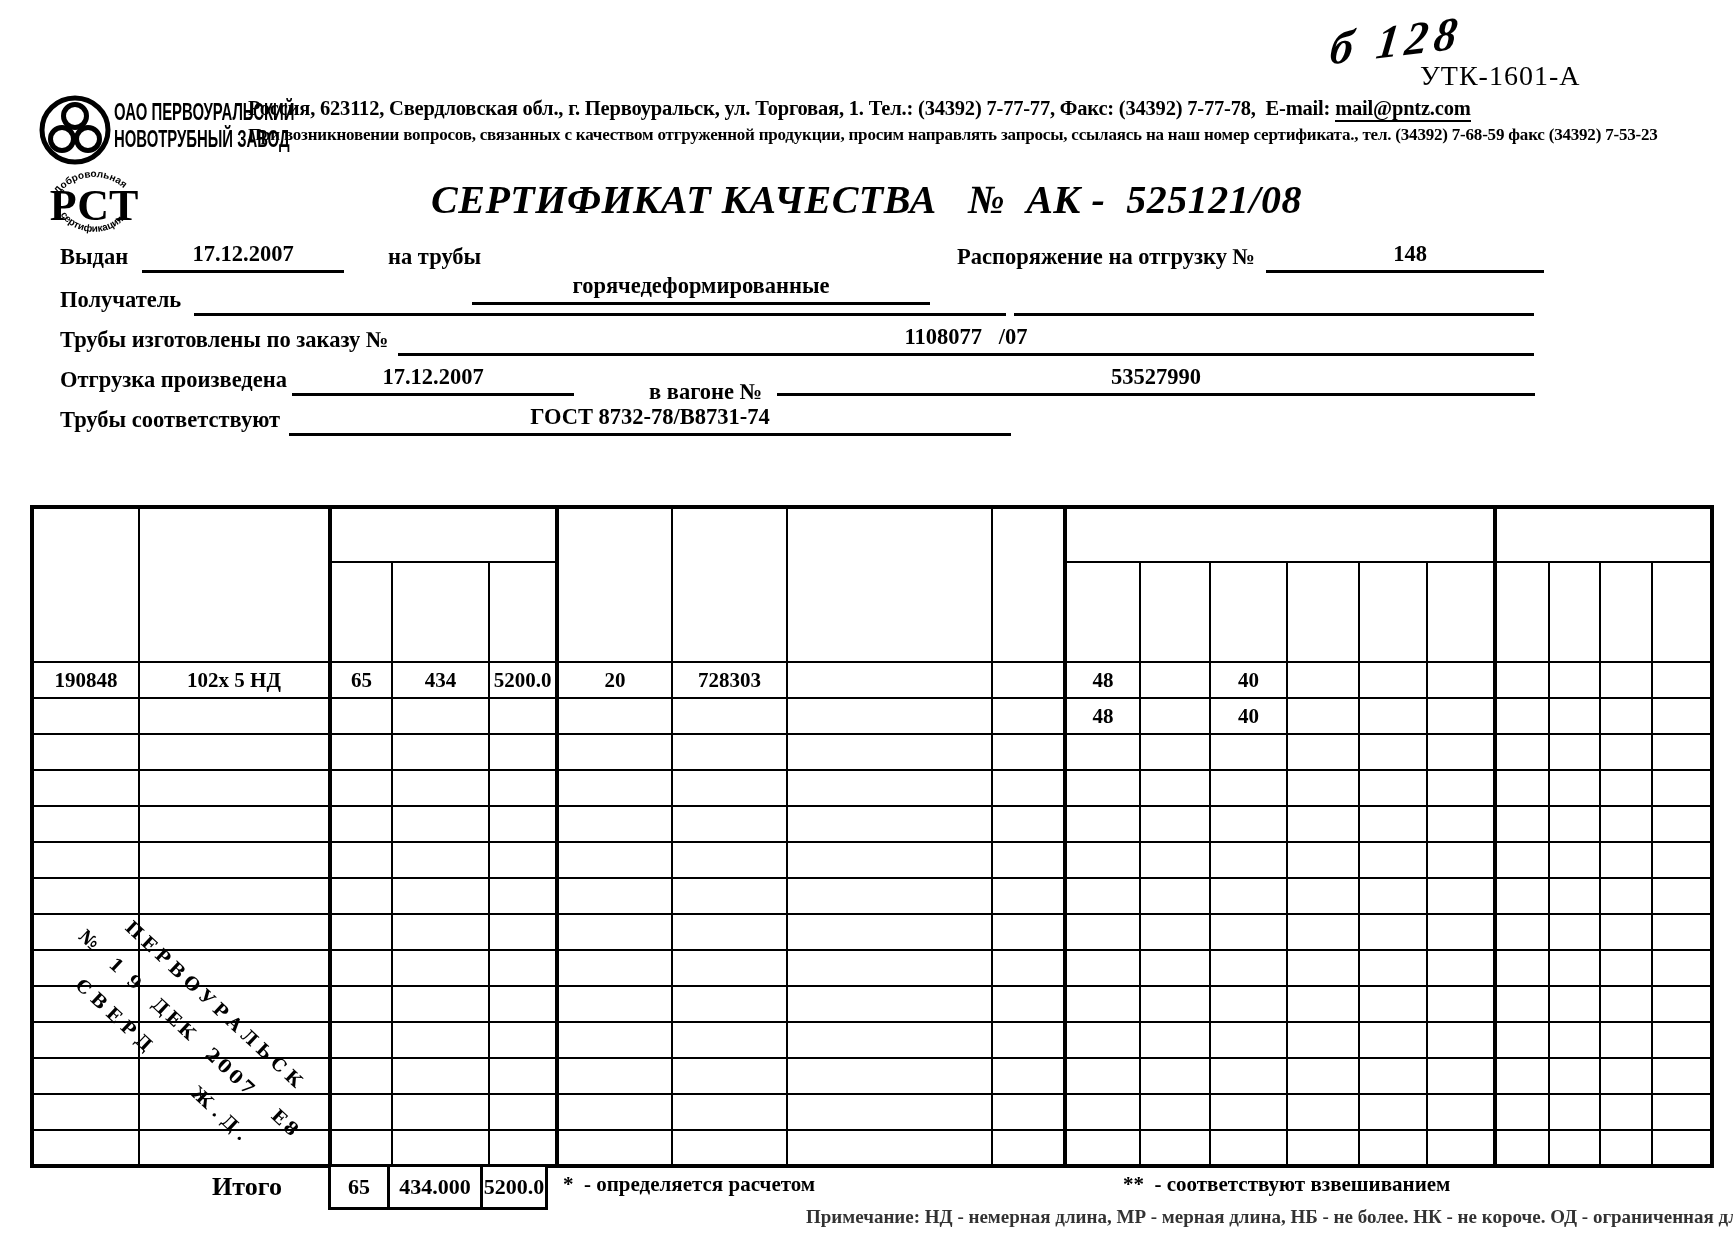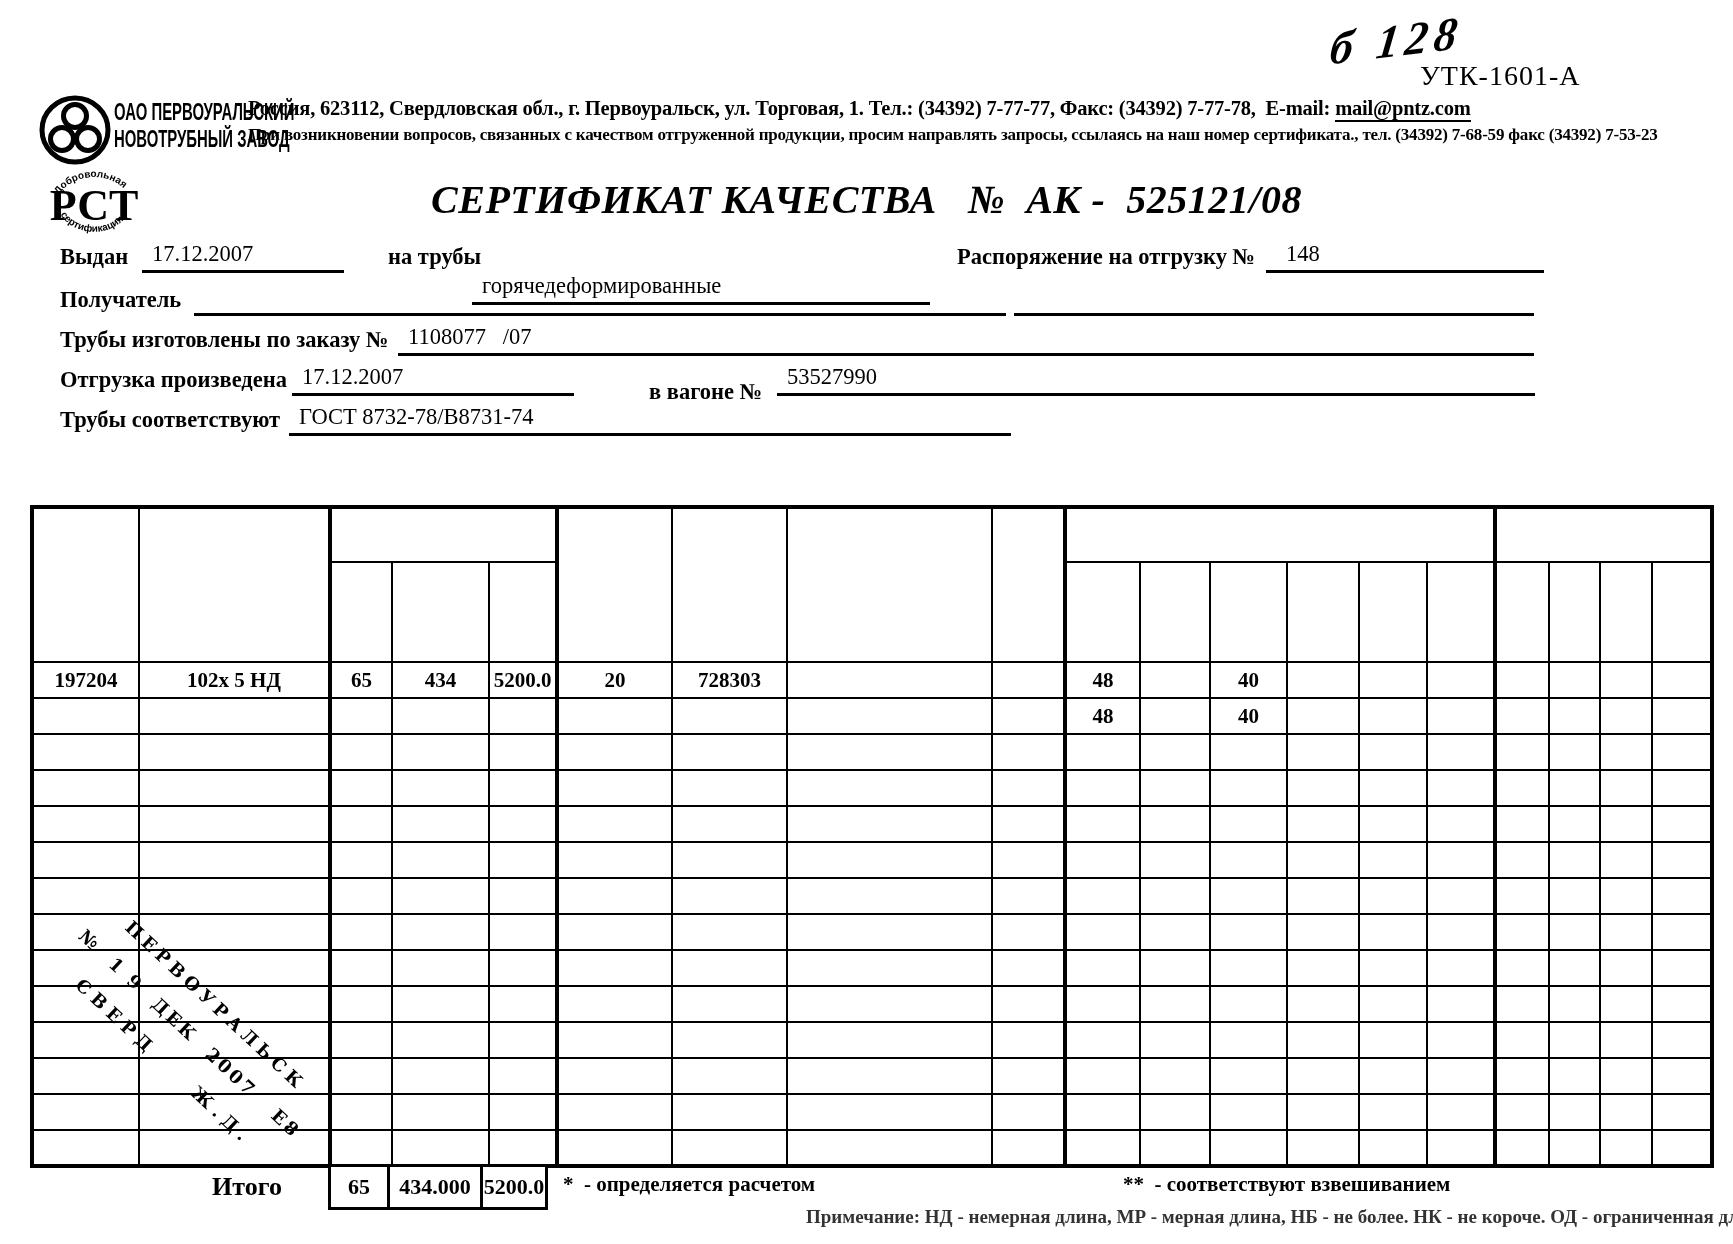--- a/index.html
+++ b/index.html
@@ -19,22 +19,22 @@
   .addrblock{left:248px; top:97px; width:1430px;}
   .addr1{font-size:20.5px; font-weight:700; white-space:nowrap; letter-spacing:-0.2px;}
   .addr2{font-size:17px; font-weight:700; white-space:nowrap; margin-top:5px; letter-spacing:-0.2px;}
   .email{border-bottom:2px solid #000; padding-bottom:1px;}
   .rst{left:42px; top:158px;}
   
   .title{left:0; top:176px; width:1733px; text-align:center; font-size:40px; font-weight:700;
          font-style:italic; white-space:pre; letter-spacing:0.5px;}
   
   .flabel{position:absolute; font-weight:700; font-size:22.5px; white-space:nowrap;}
-  .fval{position:absolute; border-bottom:3px solid #000; padding:0 10px 3px; font-weight:400;
-        font-size:22.5px; white-space:pre; height:26px; box-sizing:content-box;}
+  .fval{position:absolute; border-bottom:3px solid #000; padding:0 10px 3px; font-weight:700;
+        font-size:22.5px; white-space:pre; height:26px; box-sizing:content-box;text-align:center;}
   
   .ctable{position:absolute; left:30px; top:505px; width:1680px; border-collapse:collapse;
           table-layout:fixed; border:4px solid #000;}
   .ctable th,.ctable td{border:2px solid #000; padding:0 2px; text-align:center;
           vertical-align:middle; overflow:hidden;}
   .ctable th{font-weight:700; font-size:19px; line-height:1.15;}
   .ctable .sub{font-size:16px; line-height:1.1;}
   .pre{white-space:pre-line;}
   .thickL{border-left-width:4px !important;}
   .ctable td{font-size:21px; font-weight:700;}
@@ -175,21 +175,21 @@
           <th></th>
           <th></th>
           <th class="thickL"><span class="vtext"></span></th>
           <th><span class="vtext"></span></th>
           <th><span class="vtext"></span></th>
           <th><span class="vtext"></span></th>
         </tr>
       </thead>
     <tbody>
         <tr style="height: 36px;">
-          <td>197204</td>
+          <td>190848</td>
           <td>102х 5 НД</td>
           <td class="thickL">65</td>
           <td>434</td>
           <td>5200.0</td>
           <td class="thickL">20</td>
           <td>728303</td>
           <td></td>
           <td></td>
           <td class="thickL">48</td>
           <td></td>

